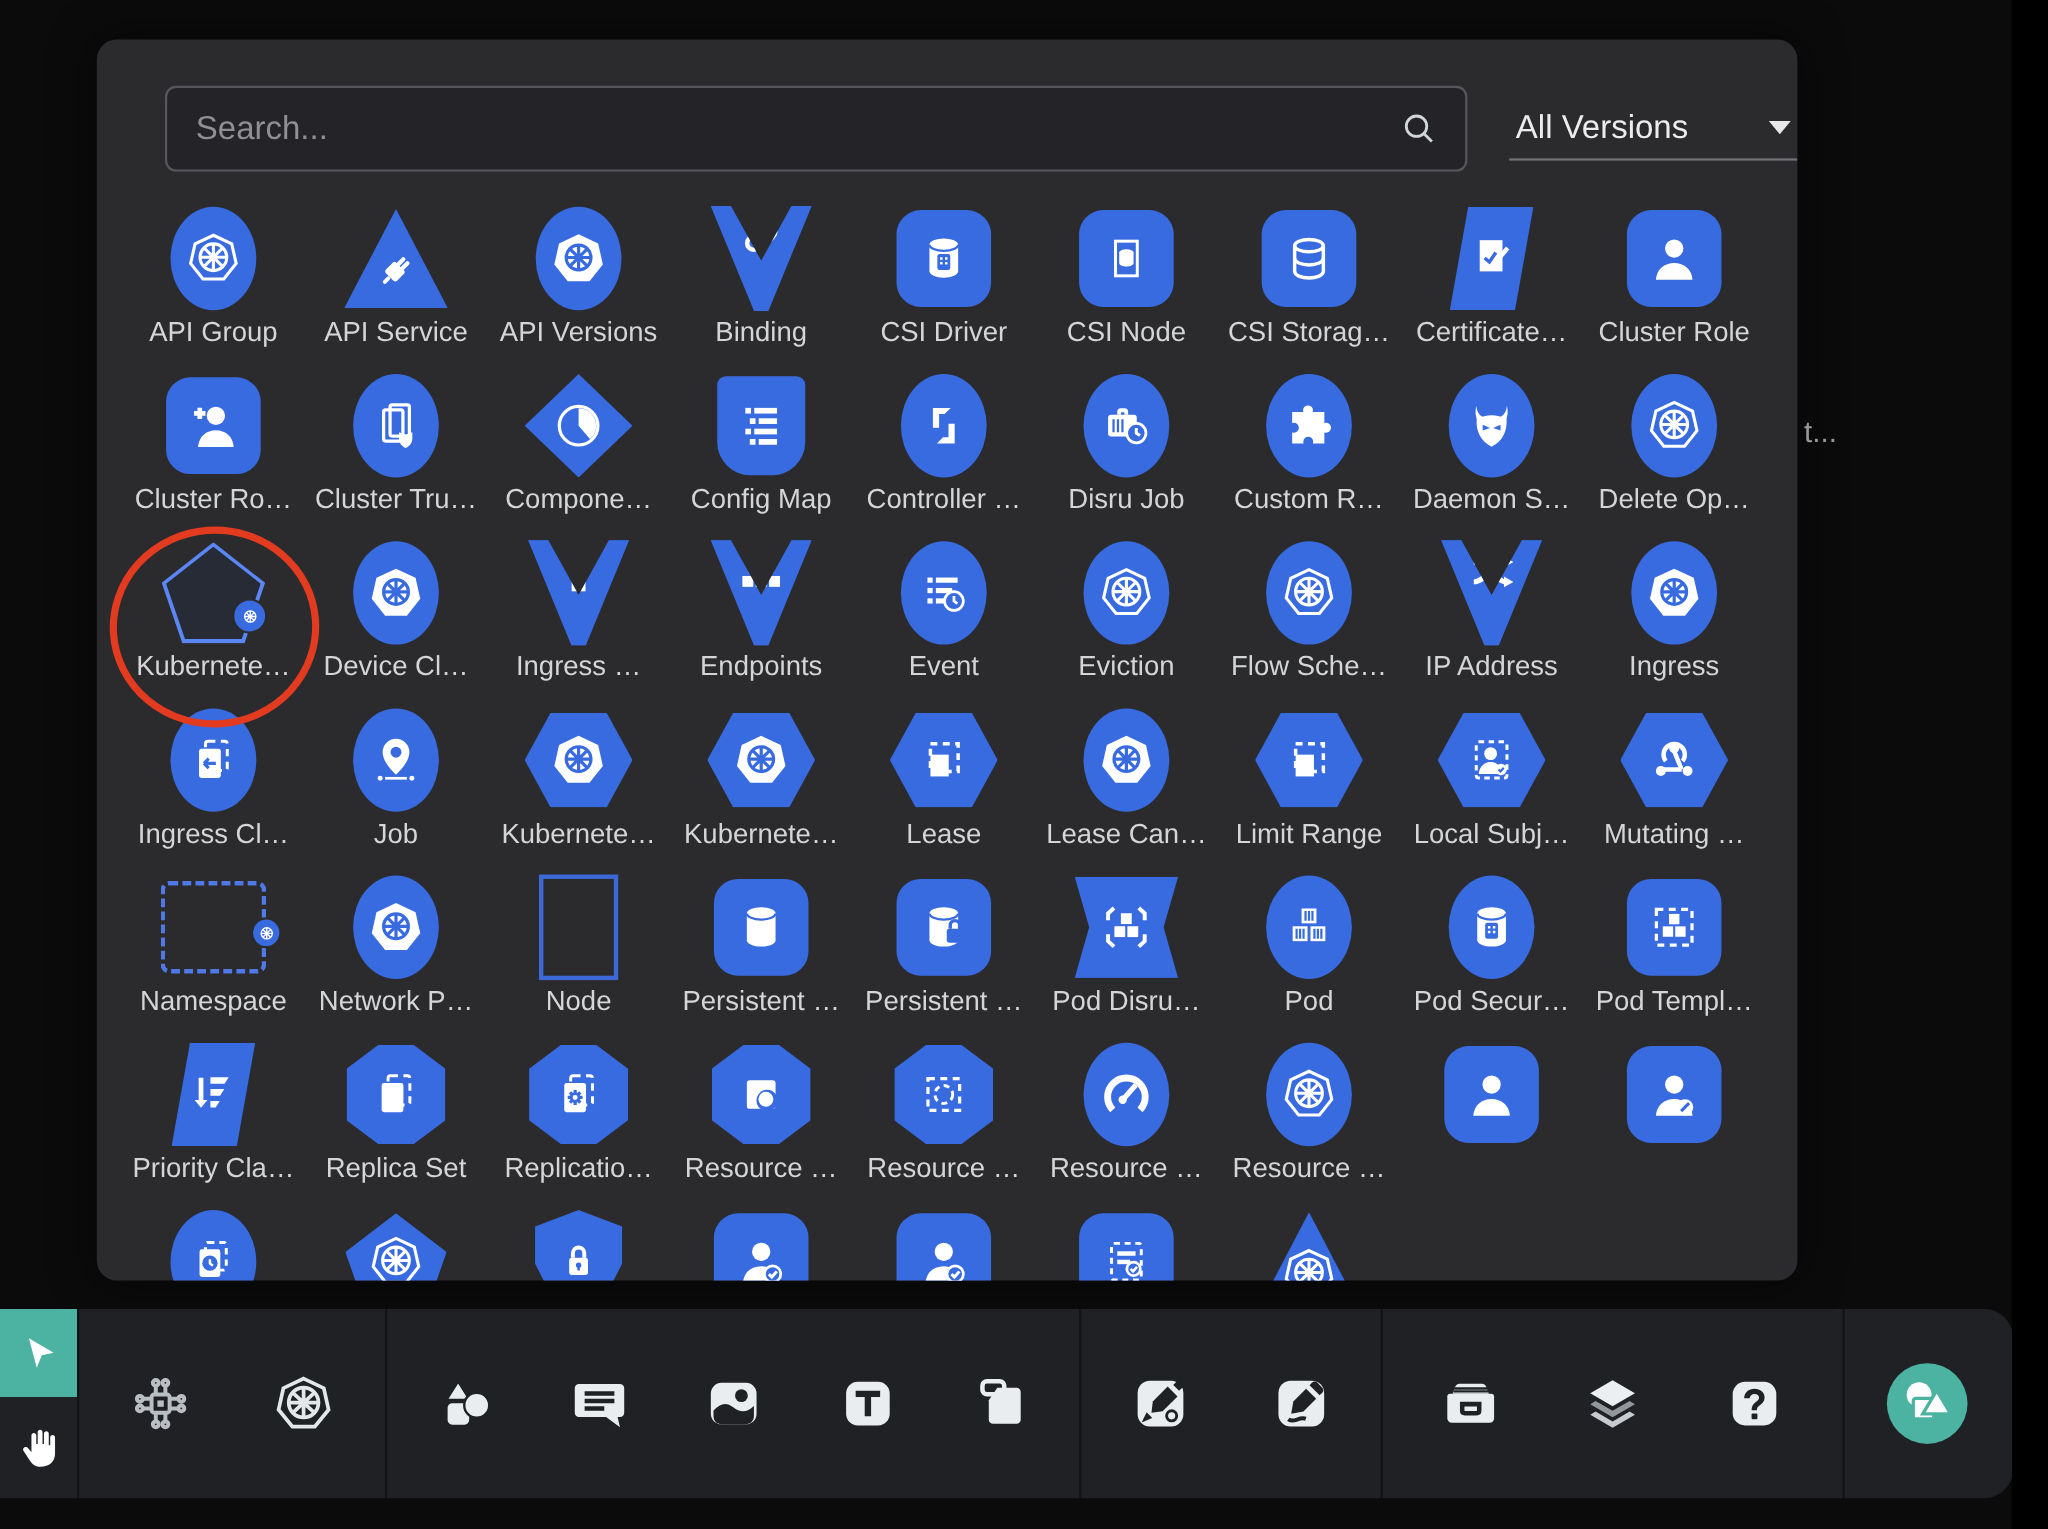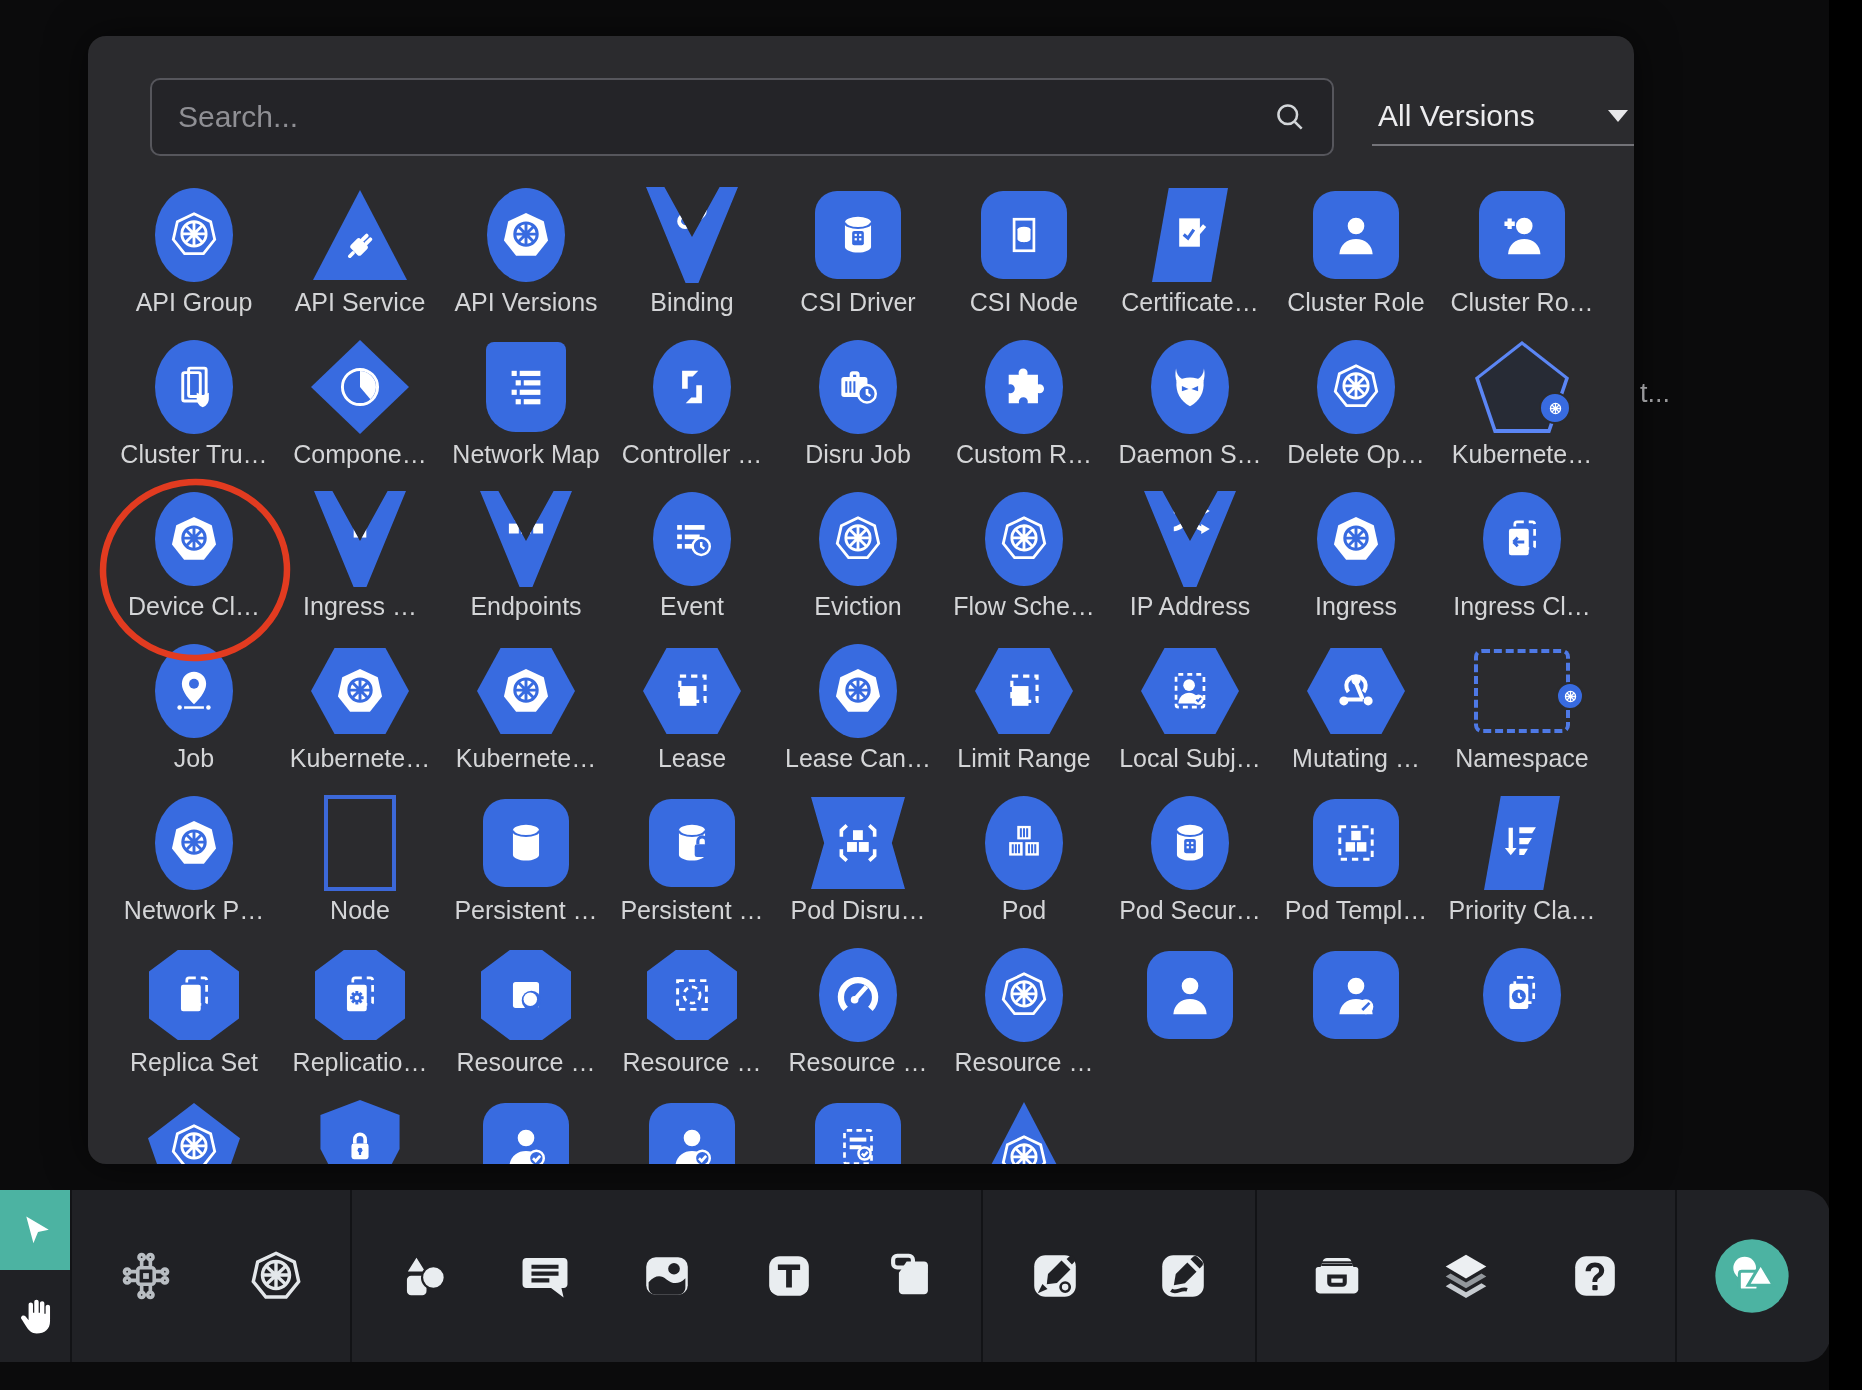--- a/index.html
+++ b/index.html
@@ -175,20 +175,34 @@
                 <rect x="7.6" y="5" width="8.8" height="14" fill="none" stroke="#fff" stroke-width="1.2"></rect>
                 <ellipse cx="12" cy="9.6" rx="2.9" ry="1.3" fill="#fff"></ellipse>
                 <path d="M9.1 9.6v4.2c0 .8 1.3 1.4 2.9 1.4s2.9-.6 2.9-1.4V9.6z" fill="#fff"></path>
               </svg>
             </div>
           </div>
           <div class="label">CSI Node</div>
         </div>
         <div class="cell">
           <div class="icon-wrap">
+            <div class="shape s-rsquare">
+              <svg viewBox="0 0 24 24">
+                <g fill="none" stroke="#fff" stroke-width="1.4">
+                  <ellipse cx="12" cy="6.8" rx="5.8" ry="2.5"></ellipse>
+                  <path d="M6.2 6.8v10.4c0 1.5 2.6 2.7 5.8 2.7s5.8-1.2 5.8-2.7V6.8"></path>
+                  <path d="M6.2 11.9c0 1.5 2.6 2.7 5.8 2.7s5.8-1.2 5.8-2.7"></path>
+                </g>
+              </svg>
+            </div>
+          </div>
+          <div class="label">CSI Storag…</div>
+        </div>
+        <div class="cell">
+          <div class="icon-wrap">
             <div class="shape s-lean">
               <svg viewBox="0 0 24 24">
                 <rect x="7.2" y="4.6" width="9.2" height="12.6" fill="#fff"></rect>
                 <path d="M9.2 11.8l1.9 1.6 2.6-3.8" fill="none" stroke="#386be0" stroke-width="1.4"></path>
                 <path d="M12.6 13.2l5.2-6 1.4 1.2-5.2 6z" fill="#fff"></path>
                 <path d="M11.6 15.6l1-2.4 1.4 1.2z" fill="#fff"></path>
               </svg>
             </div>
           </div>
           <div class="label">Certificate…</div>
@@ -251,21 +265,21 @@
                   <rect x="7.4" y="9" width="2.3" height="2.3"></rect>
                   <rect x="11" y="9" width="7.4" height="2.3"></rect>
                   <rect x="5.6" y="13.2" width="2.3" height="2.3"></rect>
                   <rect x="9.2" y="13.2" width="9.2" height="2.3"></rect>
                   <rect x="7.4" y="17.4" width="2.3" height="2.3"></rect>
                   <rect x="11" y="17.4" width="7.4" height="2.3"></rect>
                 </g>
               </svg>
             </div>
           </div>
-          <div class="label">Network Map</div>
+          <div class="label">Config Map</div>
         </div>
         <div class="cell">
           <div class="icon-wrap">
             <div class="shape s-ellipse">
               <svg viewBox="0 0 24 24">
                 <g fill="#fff">
                   <path d="M7.6 4.8h7.2l-2.5 2.5h-2.2v5.5H7.6zM16.4 19.2H9.2l2.5-2.5h2.2v-5.5h2.5z"></path>
                 </g>
               </svg>
             </div>

